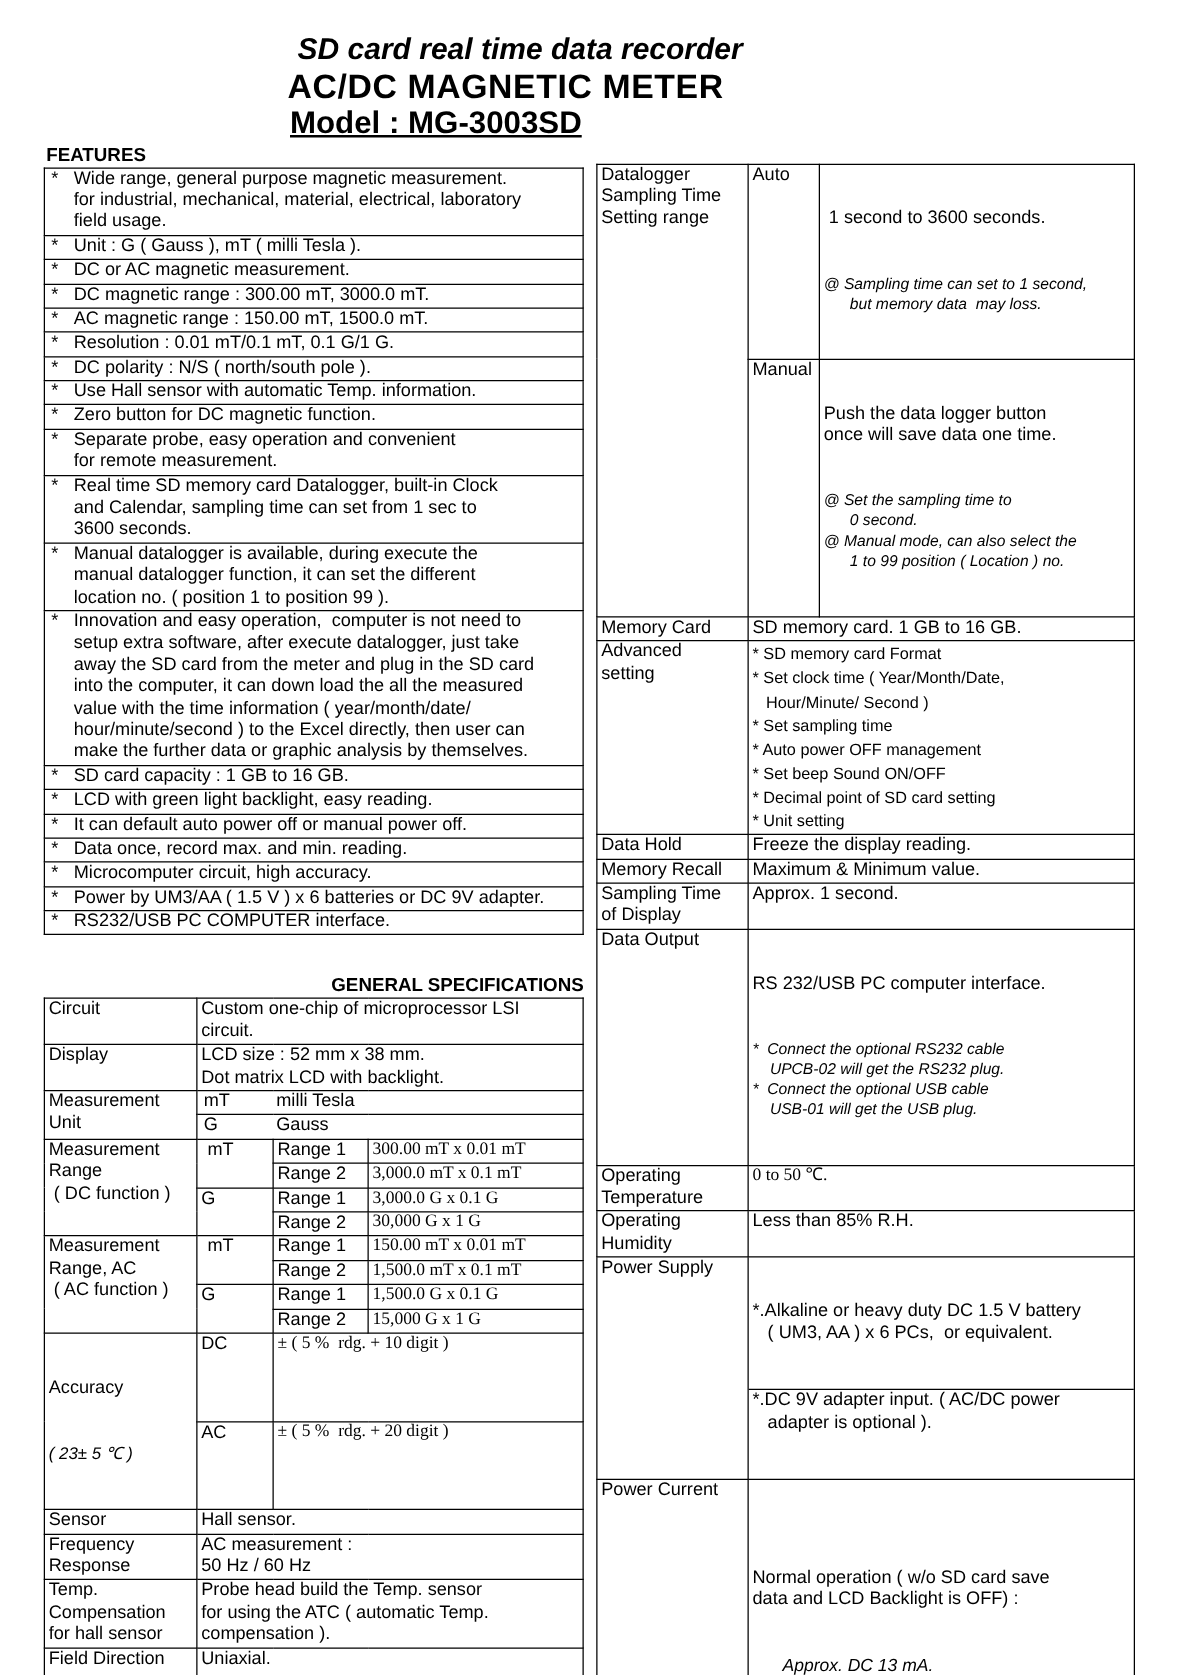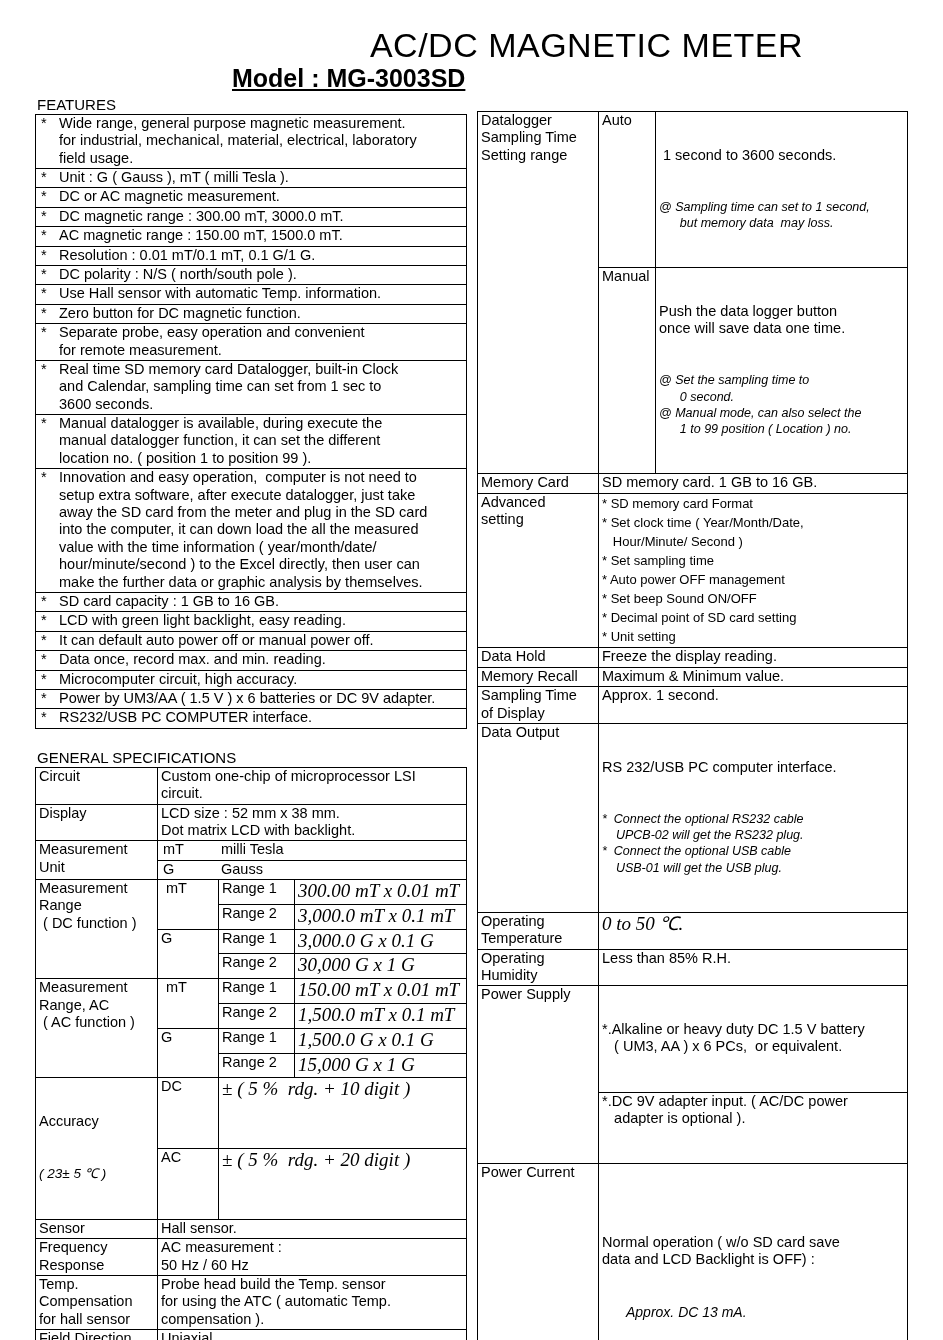--- a/index.html
+++ b/index.html
@@ -6,41 +6,41 @@
   body {
     width:943px; height:1340px;
     font-family:"Liberation Sans", sans-serif;
     color:#000; overflow:hidden;
   }
   .page { position:relative; width:943px; height:1340px; }
 
   
   .header { padding:26px 0 0 230px; }
   .subtitle { font-size:24px; font-weight:700; font-style:italic; line-height:1.15; padding-left:8px; }
-  .title    { font-size:34px; font-weight:400; line-height:1.12; letter-spacing:0.5px;text-align:center; }
+  .title    { font-size:27px; font-weight:700; line-height:1.12; letter-spacing:0.5px; }
   .model    { font-size:25px; font-weight:700; line-height:1.15; padding-left:2px;text-decoration:underline; }
 
   
   .columns { display:flex; align-items:flex-start; margin:2px 35px 0 35px; gap:10px; }
   .col-left  { width:432px; }
   .col-right { width:431px; padding-top:16px; }
 
-  .heading { font-size:15px; font-weight:400; margin:1px 0 1px 2px; }
-  .heading.gs { margin-top:20px; }
+  .heading { font-size:15px; font-weight:700; margin:1px 0 1px 2px; }
+  .heading.gs { margin-top:32px;text-align:right; }
 
   
   table { border-collapse:collapse; width:100%; table-layout:fixed; }
   td {
     border:1px solid #000; vertical-align:top;
     padding:0 3px 1px 3px;
     font-size:14.5px; line-height:1.2;
     white-space:pre-wrap; word-wrap:break-word;
   }
   .lbl { }
-  .serif { font-family:"Liberation Serif", serif; font-size:19px;font-style:italic; }
+  .serif { font-family:"Liberation Serif", serif; font-size:14px; }
 
   
   .features-table td { padding:0 4px 1px 3px; }
   .feat { display:flex; }
   .star { flex:none; width:18px; padding-left:2px; }
   .ftxt { flex:1; white-space:pre-wrap; }
 
   
   .spec-left col.cl { width:122px; }
   .spec-left col.c2 { width:61px; }
@@ -59,20 +59,21 @@
   td.nopad { padding:0; }
   .part { padding:0 3px 1px 3px; }
   .part + .part { border-top:1px solid #000; }
 </style>
 </head>
 <body>
 
 <div class="page">
 
   <div class="header">
+    <div class="subtitle">SD card real time data recorder</div>
     <div class="title">AC/DC MAGNETIC METER</div>
     <div class="model">Model : MG-3003SD</div>
   </div>
 
   <div class="columns">
 
     <div class="col-left">
       <div class="heading">FEATURES</div>
 
       <table class="features-table">

